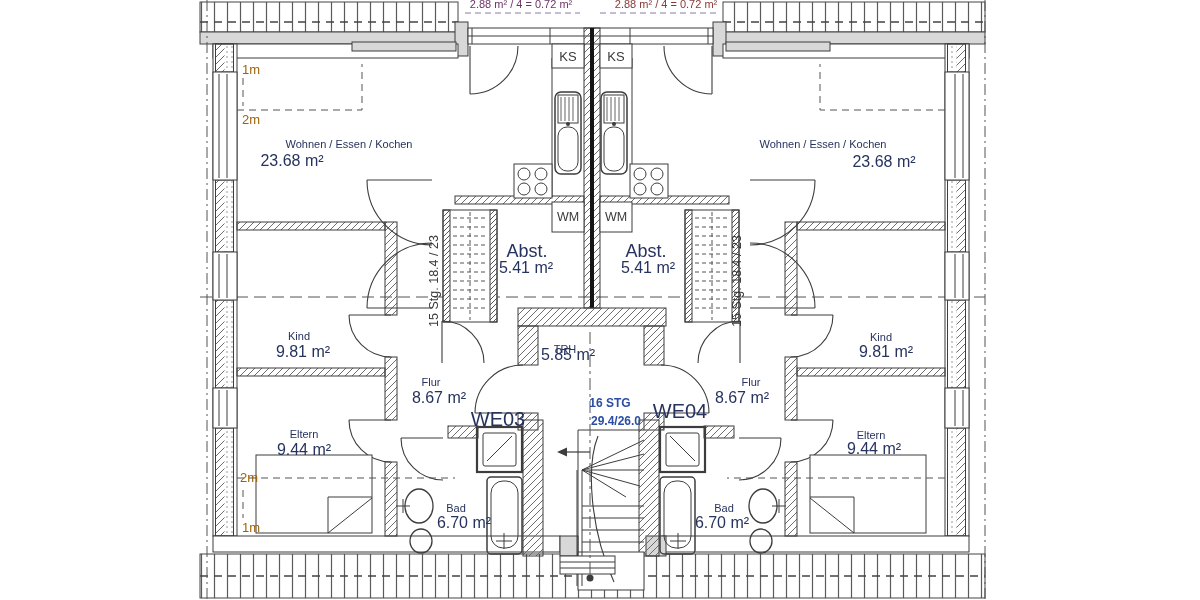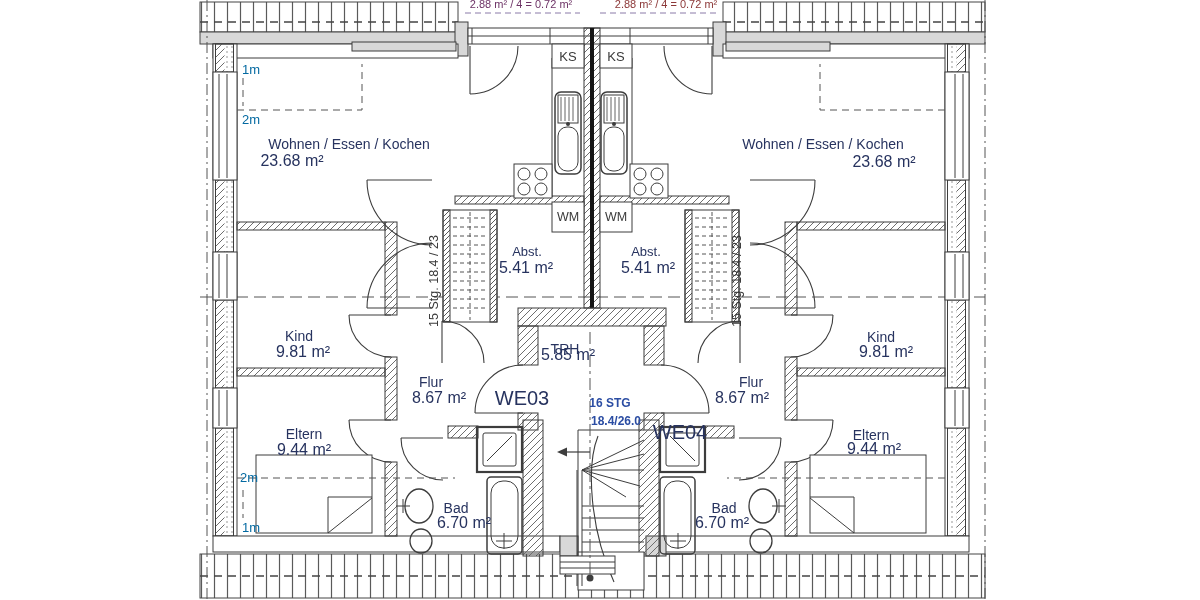--- a/index.html
+++ b/index.html
@@ -2,26 +2,26 @@
 <html style="--c-label: #27335f; --c-stair_note_blue: #2b4da3; --c-dim_left: #6d3366; --c-dim_right: #8c3838; --c-line: #3d3d3d; --c-wall_gray: #d8d8d8;"><head>
 <meta charset="utf-8">
 <style>
   html,body{margin:0;padding:0;background:#fff;}
   .stage{position:relative;width:1200px;height:600px;overflow:hidden;background:#fff;
          font-family:"Liberation Sans",sans-serif;}
   .stage svg{position:absolute;left:0;top:0;}
   .lbl{position:absolute;transform:translate(-50%,-50%);white-space:nowrap;line-height:1;
        color:var(--c-label,#27335f);}
   .vert{transform:translate(-50%,-50%) rotate(-90deg);}
-  .nm{font-size:14px;}
-  .nm2{font-size:13px;}
+  .nm{font-size:11px;}
+  .nm2{font-size:18px;}
   .ar{font-size:16px;}
   .we{font-size:20px;}
   .muted{color:#3a3a3a;}
-  .mark{color:#0369a1;font-size:13px;}
+  .mark{color:#a16207;font-size:13px;}
   .blue{color:var(--c-stair_note_blue,#2b4da3);font-weight:700;}
   .dimL{color:var(--c-dim_left,#6d3366);}
   .dimR{color:var(--c-dim_right,#8c3838);}
 </style>
 </head>
 <body>
 
 <div class="stage">
 
 <svg width="1200" height="600" viewBox="0 0 1200 600">
@@ -339,25 +339,25 @@
 <div class="lbl ar" style="left:886px;top:352px;">9.81 m²</div>
 
 <div class="lbl nm" style="left:565px;top:349px;">TRH</div>
 <div class="lbl ar" style="left:568px;top:355px;">5.85 m²</div>
 
 <div class="lbl nm" style="left:431px;top:382px;">Flur</div>
 <div class="lbl ar" style="left:439px;top:398px;">8.67 m²</div>
 <div class="lbl nm" style="left:751px;top:382px;">Flur</div>
 <div class="lbl ar" style="left:742px;top:398px;">8.67 m²</div>
 
-<div class="lbl we" style="left:498px;top:398px;margin-left:24px;">WE03</div>
-<div class="lbl we" style="left:680px;top:432px;">WE04</div>
+<div class="lbl we" style="left:498px;top:419px;">WE03</div>
+<div class="lbl we" style="left:680px;top:411px;">WE04</div>
 
 <div class="lbl blue" style="left:610px;top:403px;font-size:12px;">16 STG</div>
-<div class="lbl blue" style="left:616px;top:421px;font-size:12px;">18.4/26.0</div>
+<div class="lbl blue" style="left:616px;top:421px;font-size:12px;">29.4/26.0</div>
 
 <div class="lbl nm" style="left:304px;top:434px;">Eltern</div>
 <div class="lbl ar" style="left:304px;top:450px;">9.44 m²</div>
 <div class="lbl nm" style="left:871px;top:435px;">Eltern</div>
 <div class="lbl ar" style="left:874px;top:449px;">9.44 m²</div>
 
 <div class="lbl nm" style="left:456px;top:508px;">Bad</div>
 <div class="lbl ar" style="left:464px;top:523px;">6.70 m²</div>
 <div class="lbl nm" style="left:724px;top:508px;">Bad</div>
 <div class="lbl ar" style="left:722px;top:523px;">6.70 m²</div>

